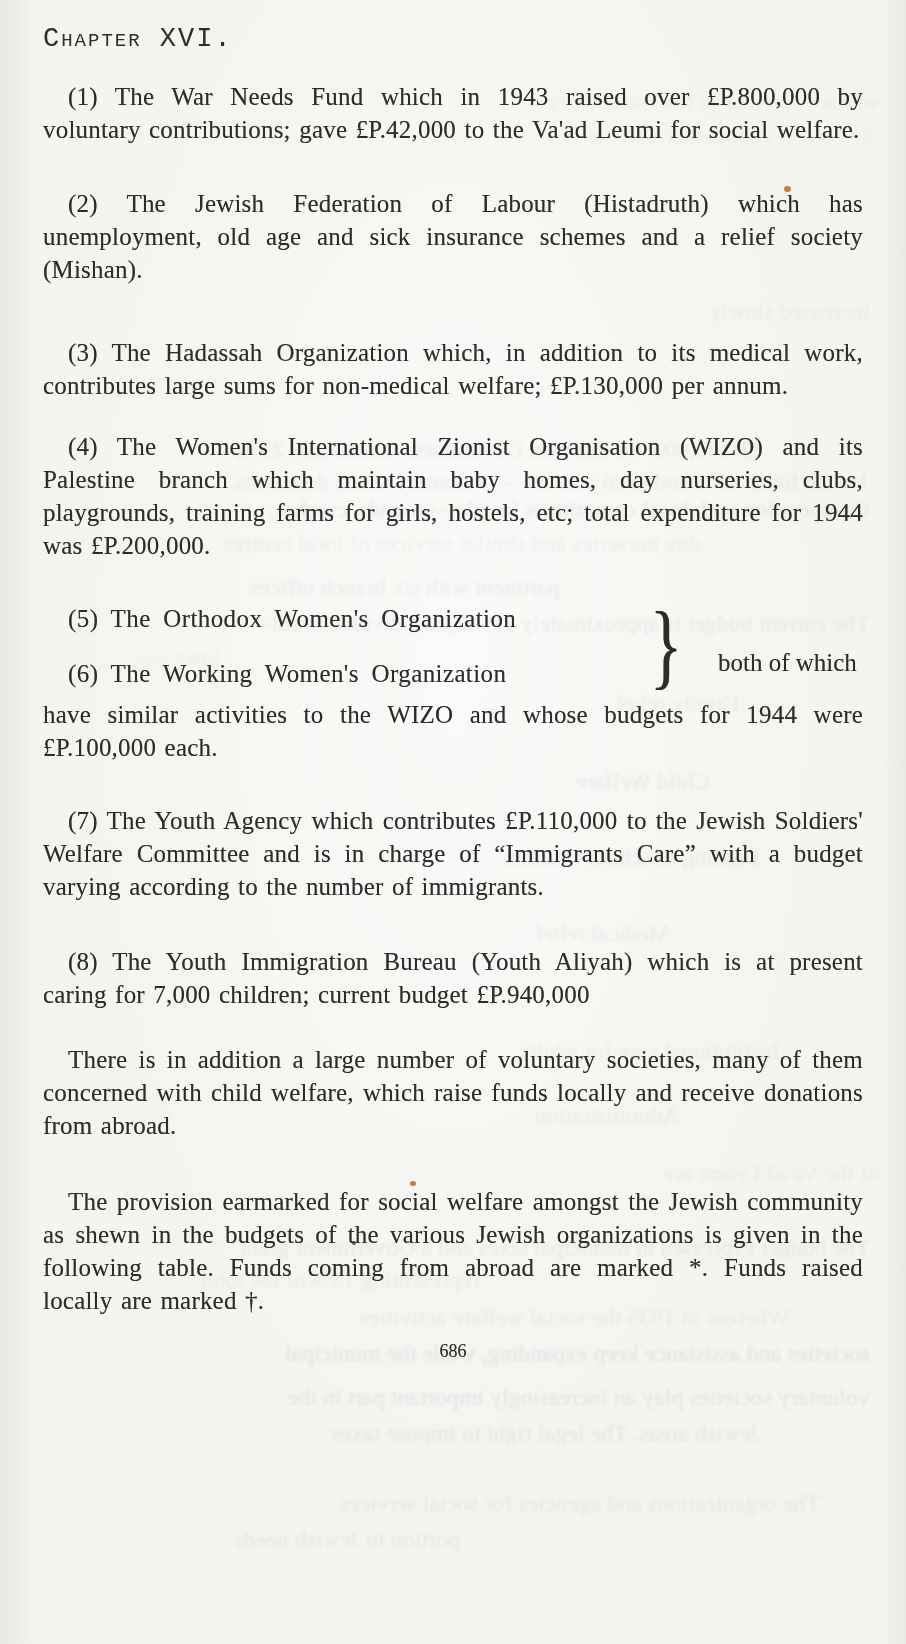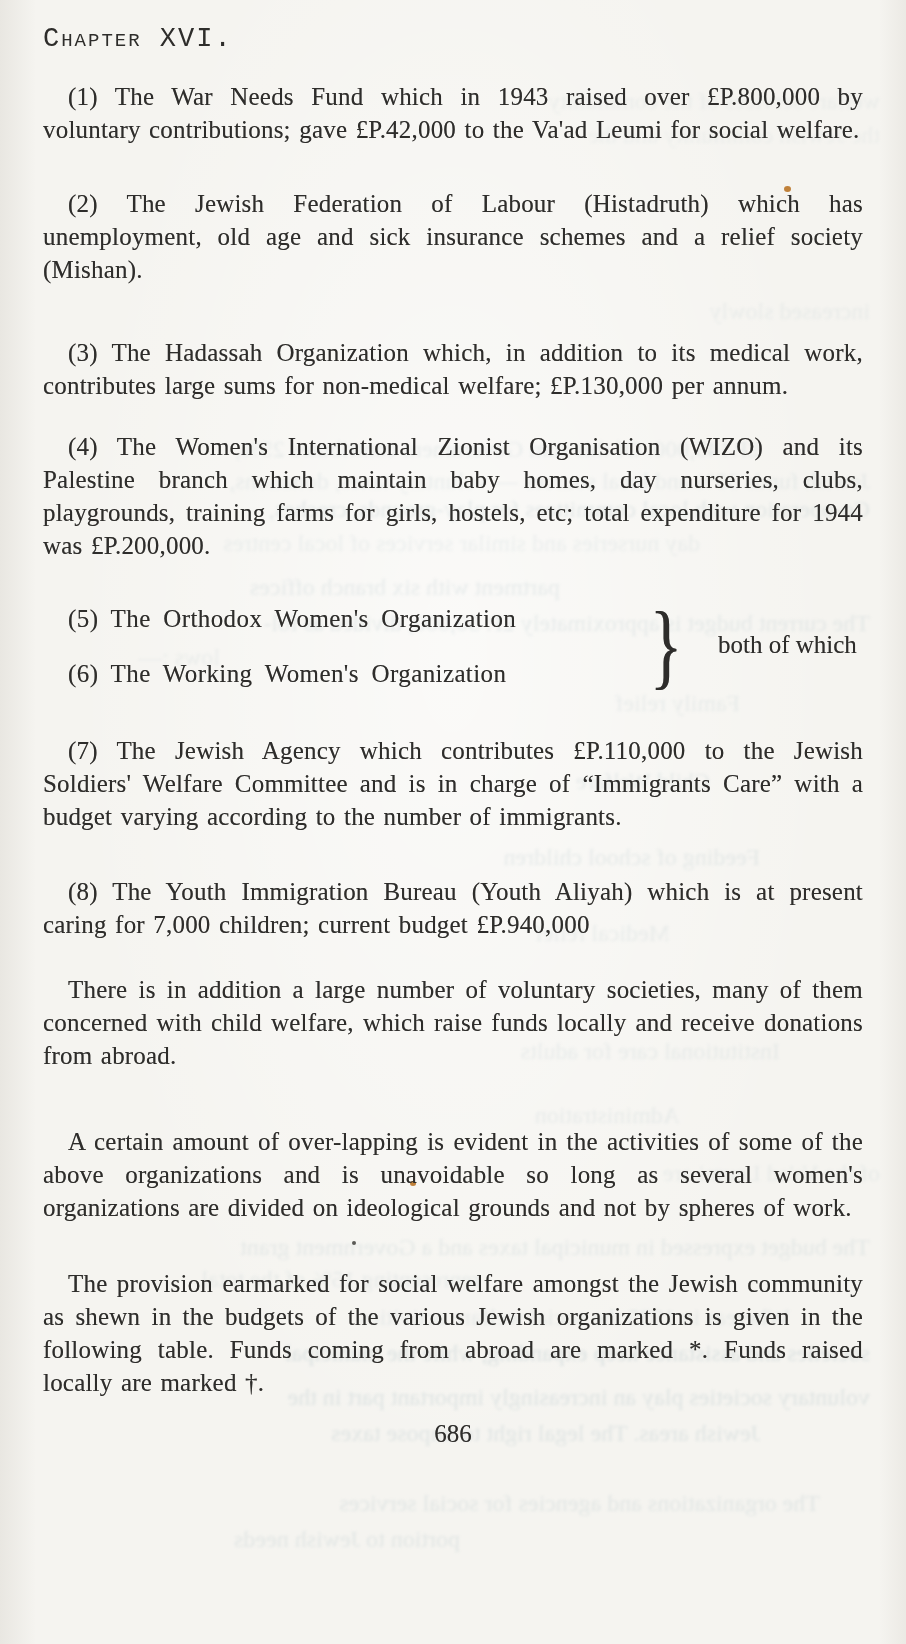--- a/index.html
+++ b/index.html
@@ -44,22 +44,22 @@
   .it { }
   .brace-block { position:relative; height:92px; font-size:25px; line-height:33px;
     text-shadow:0 0 0.6px rgba(46,45,43,0.45); }
   .brace-item { position:absolute; left:0; top:0; padding-left:25px; word-spacing:6px; letter-spacing:0.4px; white-space:nowrap;text-align:center; }
   .brace-item.second { top:55px; }
   .brace-glyph {
     position:absolute; left:600px; top:-9px;
     font-size:96px; line-height:104px; font-weight:400;
     transform:scaleX(0.72);
   }
-  .brace-note { position:absolute; left:675px; top:26px; white-space:nowrap; }
-  .page-number { margin-top:18px; text-align:center; font-size:25px; line-height:33px;
+  .brace-note { position:absolute; left:675px; top:44px; white-space:nowrap; }
+  .page-number { margin-top:18px; text-align:center; font-size:18px; line-height:33px;
     text-shadow:0 0 0.6px rgba(46,45,43,0.45); }
 </style>
 </head>
 <body>
 
 <div class="page" style="--paper: #f5f4f0; --ink: #2e2d2b; --bleed: #9db4bb;">
 
   <div class="bleed-layer">
       <div class="bleed" style="left: 520px; top: 86px; width: 360px; opacity: 0.13;">welfare services of the community</div>
       <div class="bleed" style="left: 430px; top: 120px; width: 450px; opacity: 0.11;">the Jewish community and the</div>
@@ -107,27 +107,27 @@
       <div class="brace-item">
         <span>(5) </span><span class="it">The Orthodox Women's Organization</span>
       </div>
       <div class="brace-item second">
         <span>(6) </span><span class="it">The Working Women's Organization</span>
       </div>
       <div class="brace-glyph">}</div>
       <div class="brace-note">both of which</div>
     </div>
 
+    <p class="para noindent" style="margin-top:4px"><span>have similar activities to the WIZO and whose budgets for 1944 were £P.100,000 each.</span></p>
 
-    <p class="para" style="margin-top:40px"><span>(7) </span><span class="it">The Jewish Agency</span><span> which contributes £P.110,000 to the Jewish Soldiers' Welfare Committee and is in charge of “Immigrants Care” with a budget varying according to the number of immigrants.</span></p>
+    <p class="para" style="margin-top:40px"><span>(7) </span><span class="it">The Youth Agency</span><span> which contributes £P.110,000 to the Jewish Soldiers' Welfare Committee and is in charge of “Immigrants Care” with a budget varying according to the number of immigrants.</span></p>
 
     <p class="para" style="margin-top:42px"><span>(8) </span><span class="it">The Youth Immigration Bureau (Youth Aliyah)</span><span> which is at present caring for 7,000 children; current budget £P.940,000</span></p>
 
     <p class="para" style="margin-top:32px"><span>There is in addition a large number of voluntary societies, many of them concerned with child welfare, which raise funds locally and receive donations from abroad.</span></p>
 
-    <p class="para" style="margin-top:53px"><span>A certain amount of over-lapping is evident in the activities of some of the above organizations and is unavoidable so long as several women's organizations are divided on ideological grounds and not by spheres of work.</span></p>
 
     <p class="para" style="margin-top:43px"><span>The provision earmarked for social welfare amongst the Jewish community as shewn in the budgets of the various Jewish organizations is given in the following table.  Funds coming from abroad are marked *.  Funds raised locally are marked †.</span></p>
 
     <div class="page-number">686</div>
 
   </div>
 </div>
 
 </body></html>

